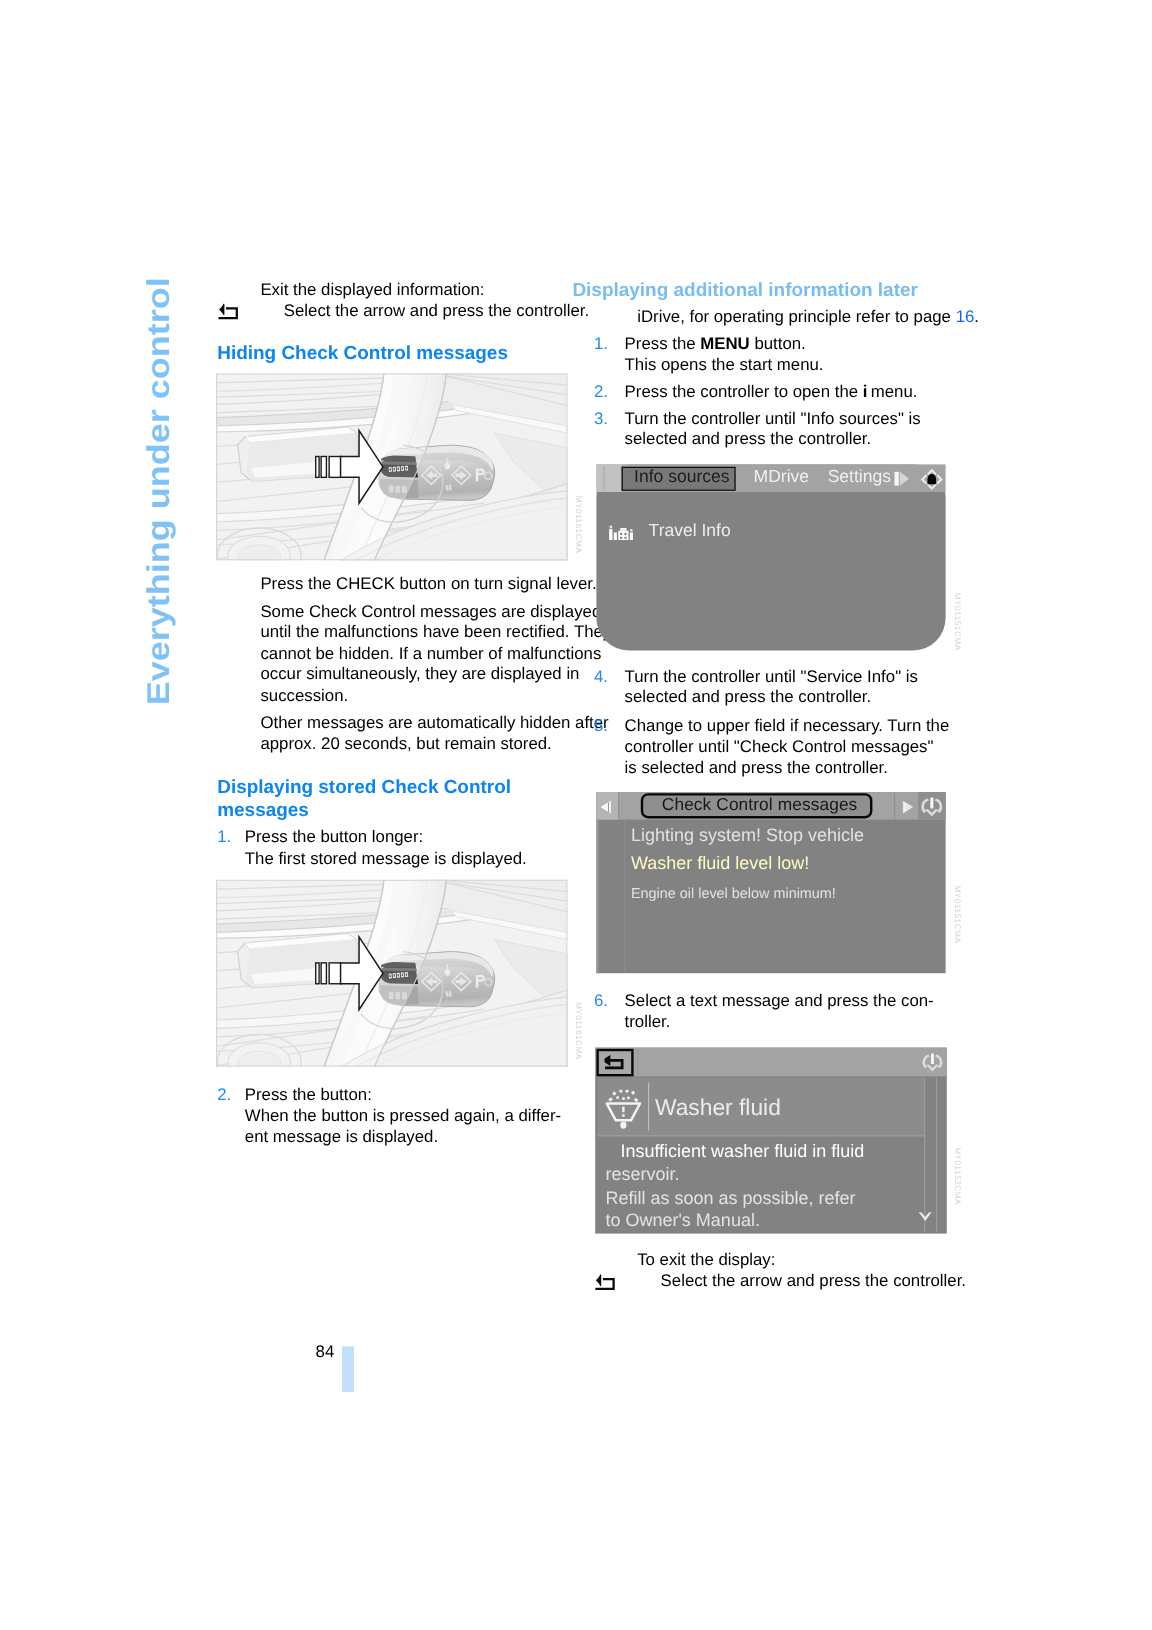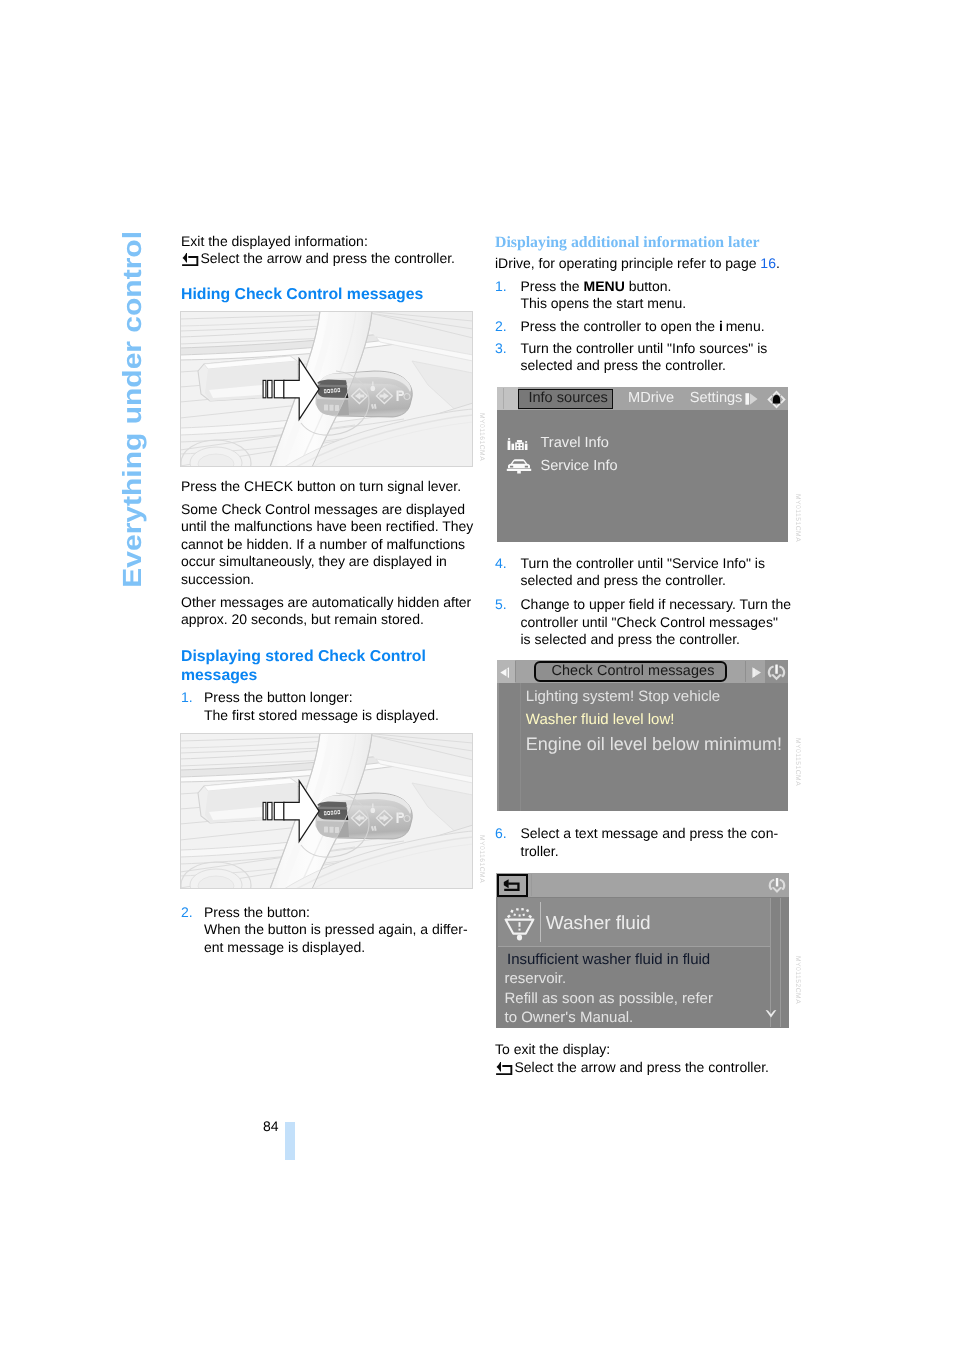--- a/index.html
+++ b/index.html
@@ -9,21 +9,21 @@
        -webkit-font-smoothing:antialiased;text-rendering:geometricPrecision;}
   .page{position:absolute;left:0;top:0;width:960px;height:1358px;overflow:hidden;background:#fff;}
 
   
   .sidetitle{position:absolute;left:117.5px;top:231px;color:#7fc2f7;font-weight:bold;
     font-size:30px;line-height:30px;
     writing-mode:vertical-rl;white-space:nowrap;
     transform:rotate(180deg) scaleX(0.875);transform-origin:center center;}
 
   
-  .t{position:absolute;font-size:14px;line-height:17.4px;color:#000;}
+  .t{position:absolute;font-size:14px;line-height:17.4px;color:#000;margin-left:36px;}
   .h2{position:absolute;font-size:15.8px;line-height:18.6px;color:#0a85f2;font-weight:bold;}
   .blu{color:#1a8cf2;}
   .pageref{color:#1566e8;}
   .li{position:absolute;font-size:14px;line-height:17.4px;color:#000;}
   .li .n{position:absolute;left:0;top:0;color:#1a8cf2;}
   .li .b{display:block;margin-left:23px;}
   .li.r .b{margin-left:25.5px;}
 
   .pagenum{position:absolute;font-size:14px;color:#000;}
   .bluebar{position:absolute;background:#c3e0fa;}
@@ -348,42 +348,42 @@
 </svg>
   <div class="figcode" style="left:478px;top:835px;">MY01161CMA</div>
 
   <div class="li" style="left:181px;top:903.7px;width:294px;">
     <span class="n">2.</span>
     <span class="b">Press the button:</span>
     <span class="b">When the button is pressed again, a differ-</span>
     <span class="b">ent message is displayed.</span>
   </div>
 
-  <div class="h2" style="left:495px;top:234.2px;color:#76bdf7;font-family:Liberation Serif, serif;">Displaying additional information later</div>
+  <div class="h2" style="left:477px;top:234.2px;color:#76bdf7;">Displaying additional information later</div>
 
   <div class="t" style="left:495px;top:255.1px;"><span>iDrive, for operating principle refer to page </span><span class="blu pageref">16</span><span>.</span></div>
 
   <div class="li r" style="left:495px;top:277.9px;width:305px;white-space:nowrap;">
     <span class="n">1.</span>
     <span class="b">Press the <b>MENU</b> button.</span>
     <span class="b">This opens the start menu.</span>
   </div>
 
   <div class="li r" style="left:495px;top:317.5px;width:305px;white-space:nowrap;">
     <span class="n">2.</span>
     <span class="b">Press the controller to open the <b>i</b> menu.</span>
   </div>
 
   <div class="li r" style="left:495px;top:339.7px;width:305px;white-space:nowrap;">
     <span class="n">3.</span>
     <span class="b">Turn the controller until "Info sources" is</span>
     <span class="b">selected and press the controller.</span>
   </div>
 
-  <div style="position:absolute;left:497px;top:387px;width:291px;height:155px;background:#828282;">
+  <div style="position:absolute;left:497px;top:387px;width:291px;height:155px;background:#828282;border-radius:27px;">
 
     <div style="position:absolute;left:0;top:0;width:291px;height:23px;background:#a3a3a3;"></div>
     <div style="position:absolute;left:0;top:0;width:21px;height:23px;background:#c2c2c2;"></div>
     <div style="position:absolute;left:6px;top:1px;width:1px;height:21px;background:#ababab;"></div>
 
     <div style="position:absolute;left:21.2px;top:1.7px;width:95.3px;height:20.6px;background:#787878;border:1.7px solid #0c0c0c;box-sizing:border-box;"></div>
     <div style="position:absolute;left:23.5px;top:4.1px;width:95.3px;text-align:center;font-size:14.6px;color:#1c1c1c;font-weight:400;letter-spacing:0px;line-height:15px;">Info sources</div>
     <div style="position:absolute;left:131px;top:4.1px;font-size:14.6px;color:#f0f0f0;font-weight:400;letter-spacing:0px;line-height:15px;">MDrive</div>
     <div style="position:absolute;left:192.7px;top:4.1px;font-size:14.6px;color:#f0f0f0;font-weight:400;letter-spacing:0px;line-height:15px;">Settings</div>
 
@@ -405,30 +405,20 @@
         <rect x="1.1" y="1.2" width="2.2" height="1.8" fill="#fcfcfc"></rect>
         <rect x="4.8" y="7.2" width="2.8" height="7.8" fill="#fcfcfc"></rect>
         <path d="M8.8 5.8 h9.2 v9.2 h-9.2 z" fill="#fcfcfc"></path>
         <path d="M10.6 3.3 h5.6 v2.3 h-5.6 z" fill="#fcfcfc"></path>
         <path d="M10.5 7.6 h1.8 v2.0 h-1.8 z M14.4 7.6 h1.8 v2.0 h-1.8 z M10.5 11.1 h1.8 v2.0 h-1.8 z M14.4 11.1 h1.8 v2.0 h-1.8 z" fill="#828282"></path>
         <rect x="19.2" y="7.2" width="2.8" height="7.8" fill="#fcfcfc"></rect>
         <rect x="19.6" y="4.4" width="2.0" height="1.8" fill="#fcfcfc"></rect>
       </svg>
       <div style="position:absolute;left:33px;top:0;font-size:14.6px;color:#ededed;letter-spacing:0px;line-height:15px;">Travel Info</div>
     </div>
-    <div style="position:absolute;left:10.5px;top:71.8px;width:260px;height:22px;">
-      <svg style="position:absolute;left:-1.2px;top:-2.2px;" width="26" height="17.5" viewBox="0 0 26 17.5">
-        <path d="M2.0 9.0 C2.0 7.6 3.6 7.0 4.8 6.8 L7.2 3.3 C7.7 2.6 8.6 2.2 9.5 2.2 L16.4 2.2 C17.3 2.2 18.2 2.6 18.7 3.3 L21.2 6.8 C22.4 7.0 24.0 7.6 24.0 9.0 L24.0 11.2 L2.0 11.2 Z" fill="#fafafa"></path>
-        <path d="M8.2 4.2 L17.6 4.2 L19.6 6.7 L6.4 6.7 Z" fill="#828282"></path>
-        <path d="M4.0 8.8 h3.2 v1.6 h-3.2 z M18.8 8.8 h3.2 v1.6 h-3.2 z" fill="#828282"></path>
-        <path d="M0.8 11.8 h24.4 v2.2 h-24.4 z" fill="#fafafa"></path>
-        <path d="M11.2 14.0 h3.6 v2.4 h-3.6 z" fill="#fafafa"></path>
-      </svg>
-      <div style="position:absolute;left:33px;top:0;font-size:14.6px;color:#ededed;letter-spacing:0px;line-height:15px;">Service Info</div>
-    </div>
   </div>
   <div class="figcode" style="left:794px;top:494px;">MY01151CMA</div>
 
   <div class="li r" style="left:495px;top:554.7px;width:305px;white-space:nowrap;">
     <span class="n">4.</span>
     <span class="b">Turn the controller until "Service Info" is</span>
     <span class="b">selected and press the controller.</span>
   </div>
 
   <div class="li r" style="left:495px;top:596.2px;width:305px;white-space:nowrap;">
@@ -457,21 +447,21 @@
     <div style="position:absolute;left:268px;top:0;width:23px;height:22.5px;background:#8f8f8f;"></div>
     <svg style="position:absolute;left:269px;top:1.5px;" width="21" height="20" viewBox="0 0 21 20">
       <path d="M7.2 3.5 A7.0 7.0 0 0 0 4.1 15.5 L5.9 14.1 A5.0 5.0 0 0 1 8.0 5.3 Z" fill="#dcdcdc"></path>
       <path d="M13.8 3.5 A7.0 7.0 0 0 1 16.9 15.5 L15.1 14.1 A5.0 5.0 0 0 0 13.0 5.3 Z" fill="#dcdcdc"></path>
       <rect x="9.3" y="2.6" width="2.5" height="9.1" rx="0.3" fill="#f8f8f8"></rect>
       <path d="M5.0 12.7 L10.5 18.3 L16.0 12.7 L13.8 12.1 L10.5 15.2 L7.2 12.1 Z" fill="#dcdcdc"></path>
     </svg>
 
     <div style="position:absolute;left:28.8px;top:28.8px;font-size:15px;color:#e2e2e2;line-height:16px;letter-spacing:0px;">Lighting system! Stop vehicle</div>
     <div style="position:absolute;left:28.8px;top:52.4px;font-size:15px;color:#fef9c3;line-height:16px;letter-spacing:0px;">Washer fluid level low!</div>
-    <div style="position:absolute;left:28.8px;top:76.2px;font-size:18px;color:#e2e2e2;line-height:16px;letter-spacing:0px;text-align:center;">Engine oil level below minimum!</div>
+    <div style="position:absolute;left:28.8px;top:76.2px;font-size:12px;color:#e2e2e2;line-height:16px;letter-spacing:0px;text-align:center;">Engine oil level below minimum!</div>
     <div style="position:absolute;left:0;top:22.5px;width:1.5px;height:128.5px;background:#949494;"></div>
     <div style="position:absolute;left:22.5px;top:22.5px;width:1px;height:128.5px;background:#8b8b8b;"></div>
   </div>
 
   <div class="figcode" style="left:794px;top:738px;">MY01151CMA</div>
 
   <div class="li r" style="left:495px;top:825.1px;width:305px;white-space:nowrap;">
     <span class="n">6.</span>
     <span class="b">Select a text message and press the con-</span>
     <span class="b">troller.</span>
@@ -510,21 +500,21 @@
       <g fill="#f2f2f2">
         <path d="M14.5 14.2 h2.0 v4.6 h-2.0 z"></path>
         <path d="M14.5 20.6 h2.0 v2.0 h-2.0 z"></path>
       </g>
       <ellipse cx="15.5" cy="29.6" rx="2.6" ry="3.0" fill="#f2f2f2"></ellipse>
     </svg>
     <div style="position:absolute;left:43.8px;top:29px;width:1.3px;height:40px;background:#bdbdbd;"></div>
     <div style="position:absolute;left:49.8px;top:41px;font-size:19px;color:#ececec;letter-spacing:0px;line-height:20px;">Washer fluid</div>
     <div style="position:absolute;left:2px;top:72.9px;width:272px;height:1.2px;background:#a0a0a0;"></div>
 
-    <div style="position:absolute;left:11px;top:78.9px;font-size:15px;color:#0f172a;line-height:16px;">Insufficient washer fluid in fluid</div>
+    <div style="position:absolute;left:21px;top:78.9px;font-size:15px;color:#ffffff;line-height:16px;">Insufficient washer fluid in fluid</div>
     <div style="position:absolute;left:8.5px;top:98.2px;font-size:15px;color:#e3e3e3;line-height:16px;">reservoir.</div>
     <div style="position:absolute;left:8.5px;top:117.6px;font-size:15px;color:#e3e3e3;line-height:16px;">Refill as soon as possible, refer</div>
     <div style="position:absolute;left:8.5px;top:136.6px;font-size:15px;color:#e3e3e3;line-height:16px;">to Owner's Manual.</div>
 
     <div style="position:absolute;left:273.5px;top:25px;width:1.2px;height:129px;background:#9b9b9b;"></div>
     <div style="position:absolute;left:284px;top:25px;width:1.2px;height:129px;background:#9b9b9b;"></div>
     <svg style="position:absolute;left:269px;top:136px;" width="12" height="11" viewBox="0 0 12 11">
       <path d="M0.6 1.0 L6.0 8.6 L11.4 1.0 L9.0 1.4 L6.0 5.2 L3.0 1.4 Z" fill="#ebebeb"></path>
     </svg>
   </div>

